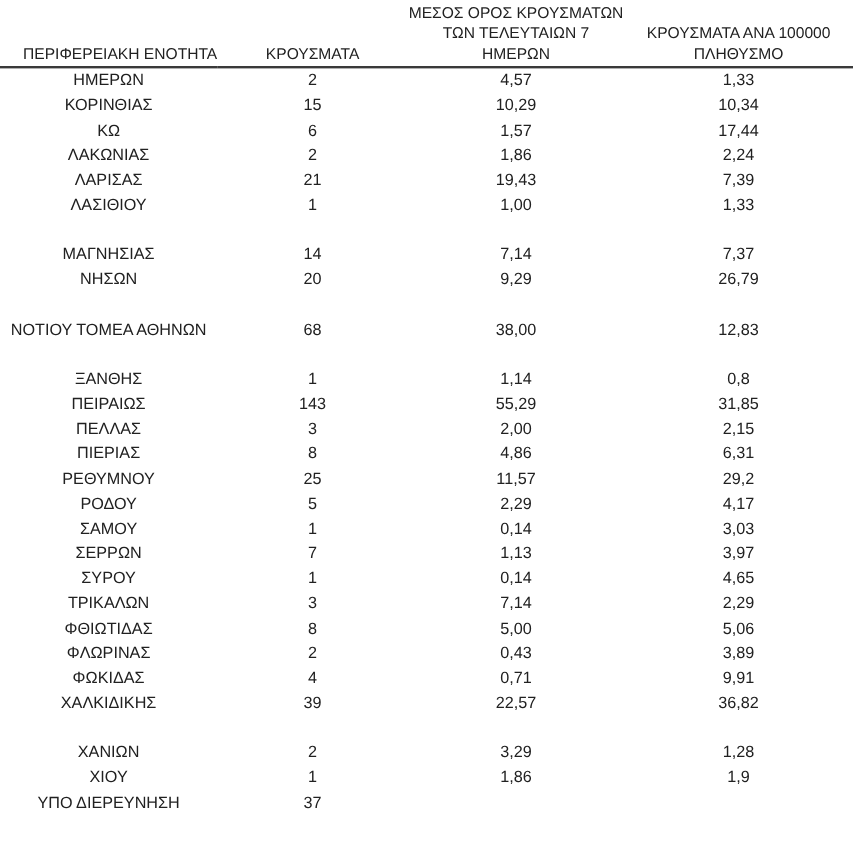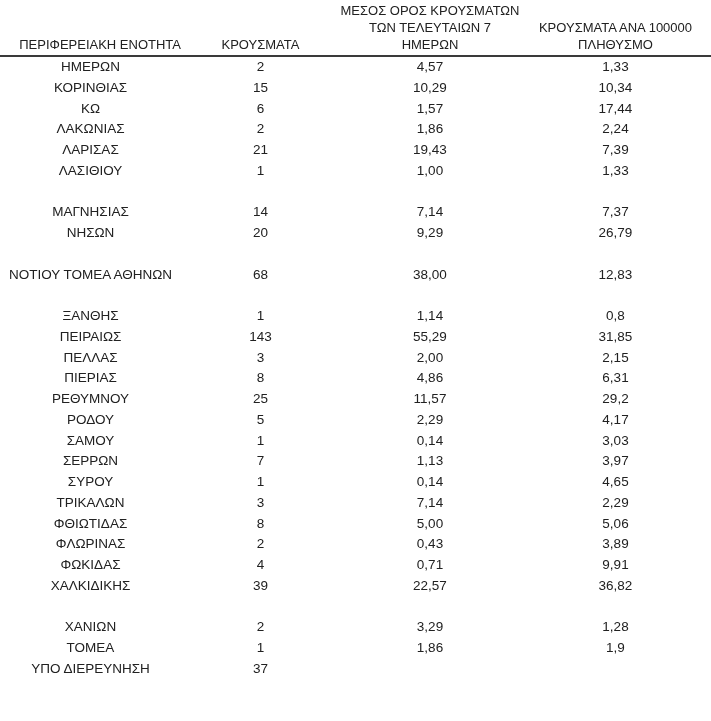--- a/index.html
+++ b/index.html
@@ -236,21 +236,21 @@
         <tr data-name="spacer-row">
           <td colspan="4" data-name="spacer-cell"></td>
         </tr>
         <tr data-name="table-row">
           <td data-name="region-cell">ΧΑΝΙΩΝ</td>
           <td data-name="cases-cell">2</td>
           <td data-name="avg7-cell">3,29</td>
           <td data-name="per100k-cell">1,28</td>
         </tr>
         <tr data-name="table-row">
-          <td data-name="region-cell">ΤΟΜΕΑ</td>
+          <td data-name="region-cell">ΧΙΟΥ</td>
           <td data-name="cases-cell">1</td>
           <td data-name="avg7-cell">1,86</td>
           <td data-name="per100k-cell">1,9</td>
         </tr>
         <tr data-name="table-row">
           <td data-name="region-cell">ΥΠΟ ΔΙΕΡΕΥΝΗΣΗ</td>
           <td data-name="cases-cell">37</td>
           <td data-name="avg7-cell"></td>
           <td data-name="per100k-cell"></td>
         </tr>

